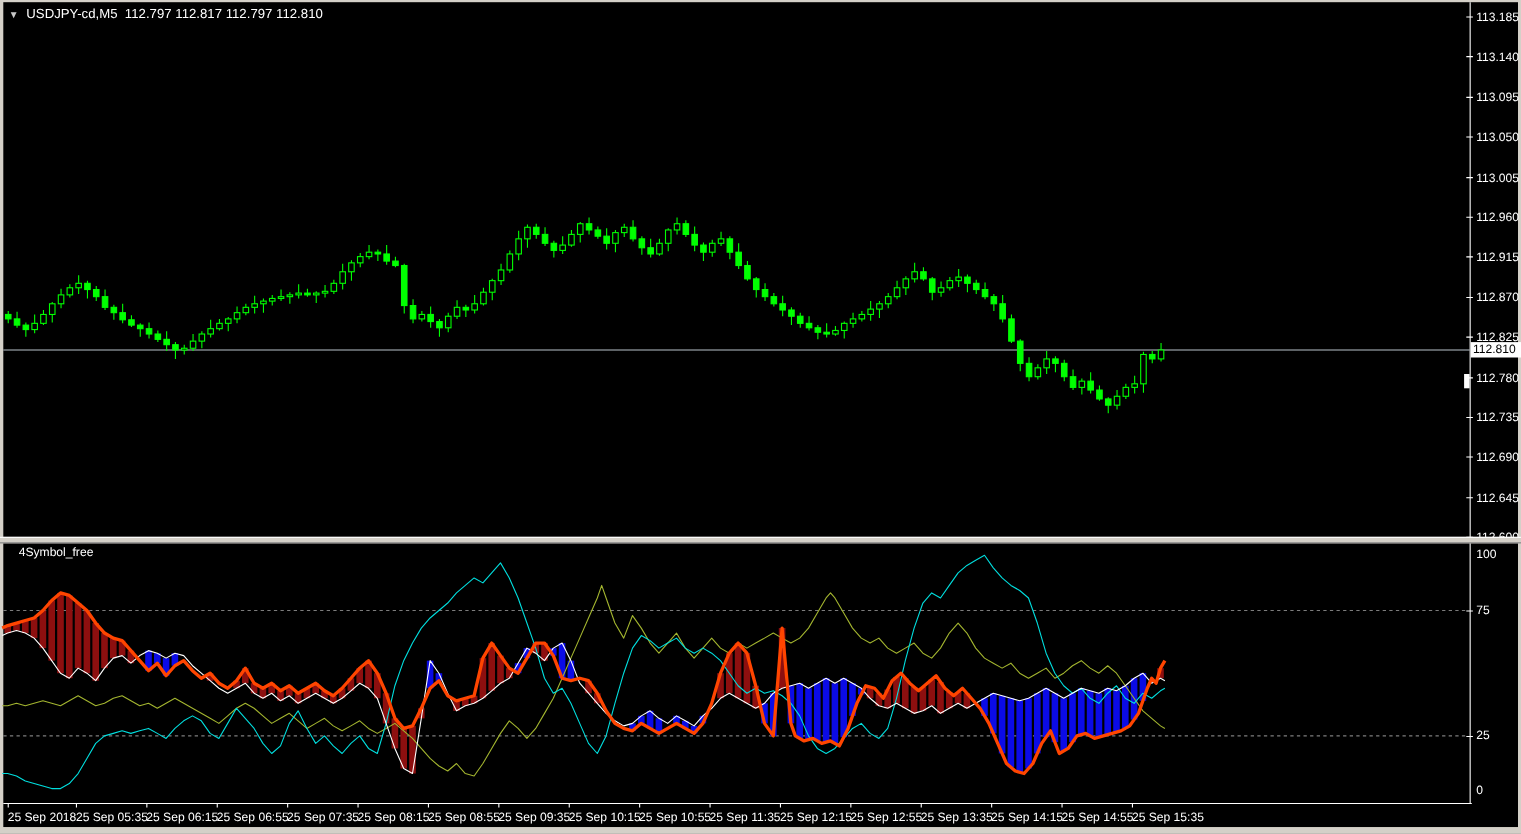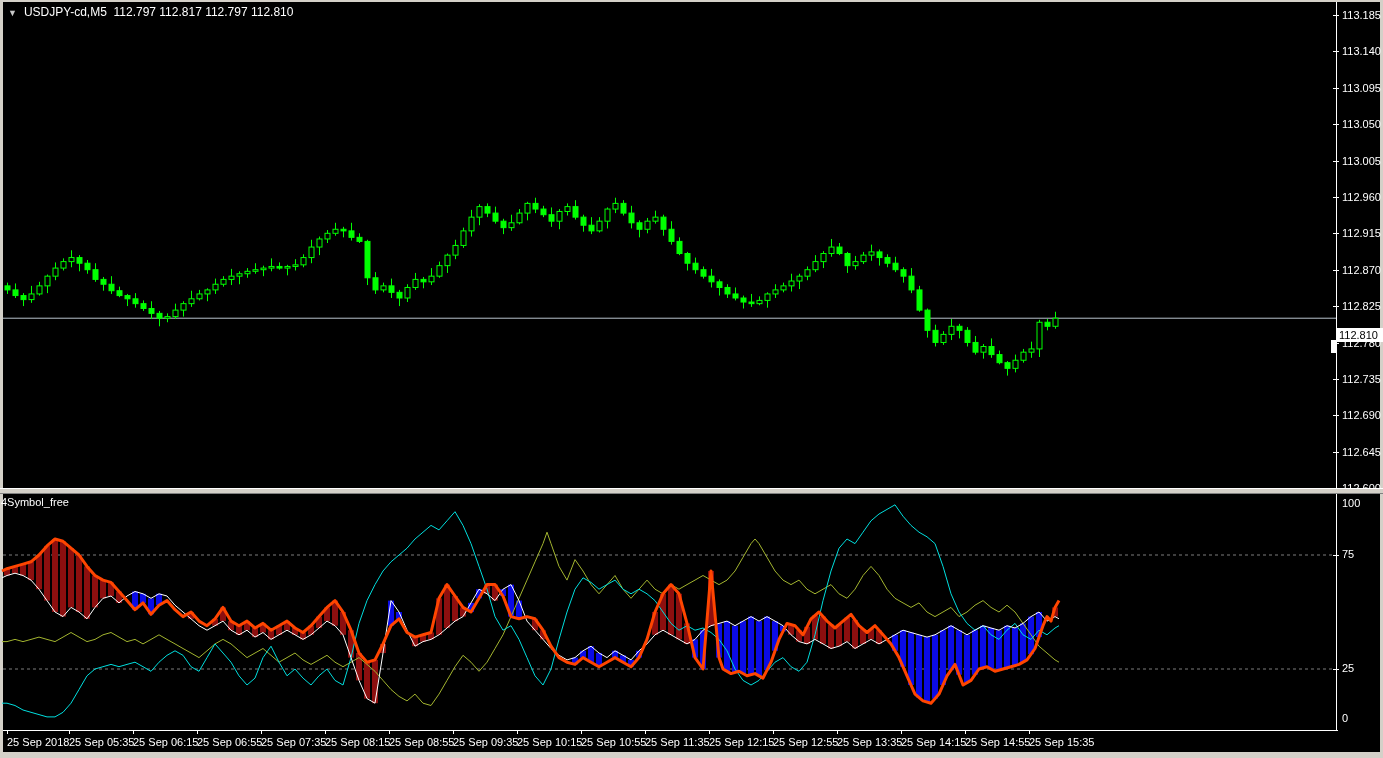--- a/index.html
+++ b/index.html
@@ -3,22 +3,22 @@
 <meta charset="utf-8">
 <style>
   html,body{margin:0;padding:0;background:#888;}
   .window{position:relative;width:1383px;height:758px;background:#d4d0c8;overflow:hidden;
           font-family:"Liberation Sans","DejaVu Sans",sans-serif;}
   .interior{position:absolute;left:3px;top:2px;width:1377px;height:750px;background:#000;}
   #cv{position:absolute;left:0;top:0;}
   .chart-title{position:absolute;left:8px;top:5px;color:#fff;font-size:12px;font-weight:normal;
                white-space:pre;z-index:5;}
   .chart-title .tri{color:#c8c8c8;font-size:9px;margin-right:7px;}
-  .ind-label{position:absolute;left:1px;top:496px;color:#fff;font-size:11px;z-index:5;}
-  .price-badge{position:absolute;left:1337px;top:328px;width:45px;height:14px;background:#fff;
+  .ind-label{position:absolute;left:17px;top:496px;color:#fff;font-size:11px;z-index:5;}
+  .price-badge{position:absolute;left:1337px;top:311px;width:45px;height:14px;background:#fff;
                color:#000;font-size:11px;line-height:14px;padding-left:2px;z-index:6;}
   .separator{position:absolute;left:0px;top:488px;width:1383px;height:6px;background:#d4d0c8;
              border-top:1px solid #ffffff;border-bottom:1px solid #808080;box-sizing:border-box;z-index:4;}
   .bottom-strip{position:absolute;left:0;top:752px;width:1383px;height:6px;background:#d4d0c8;z-index:4;}
   .axis-marker{position:absolute;left:1331px;top:340px;width:5px;height:13px;background:#fff;z-index:6;}
 </style>
 </head>
 <body>
 
 <div class="window">

